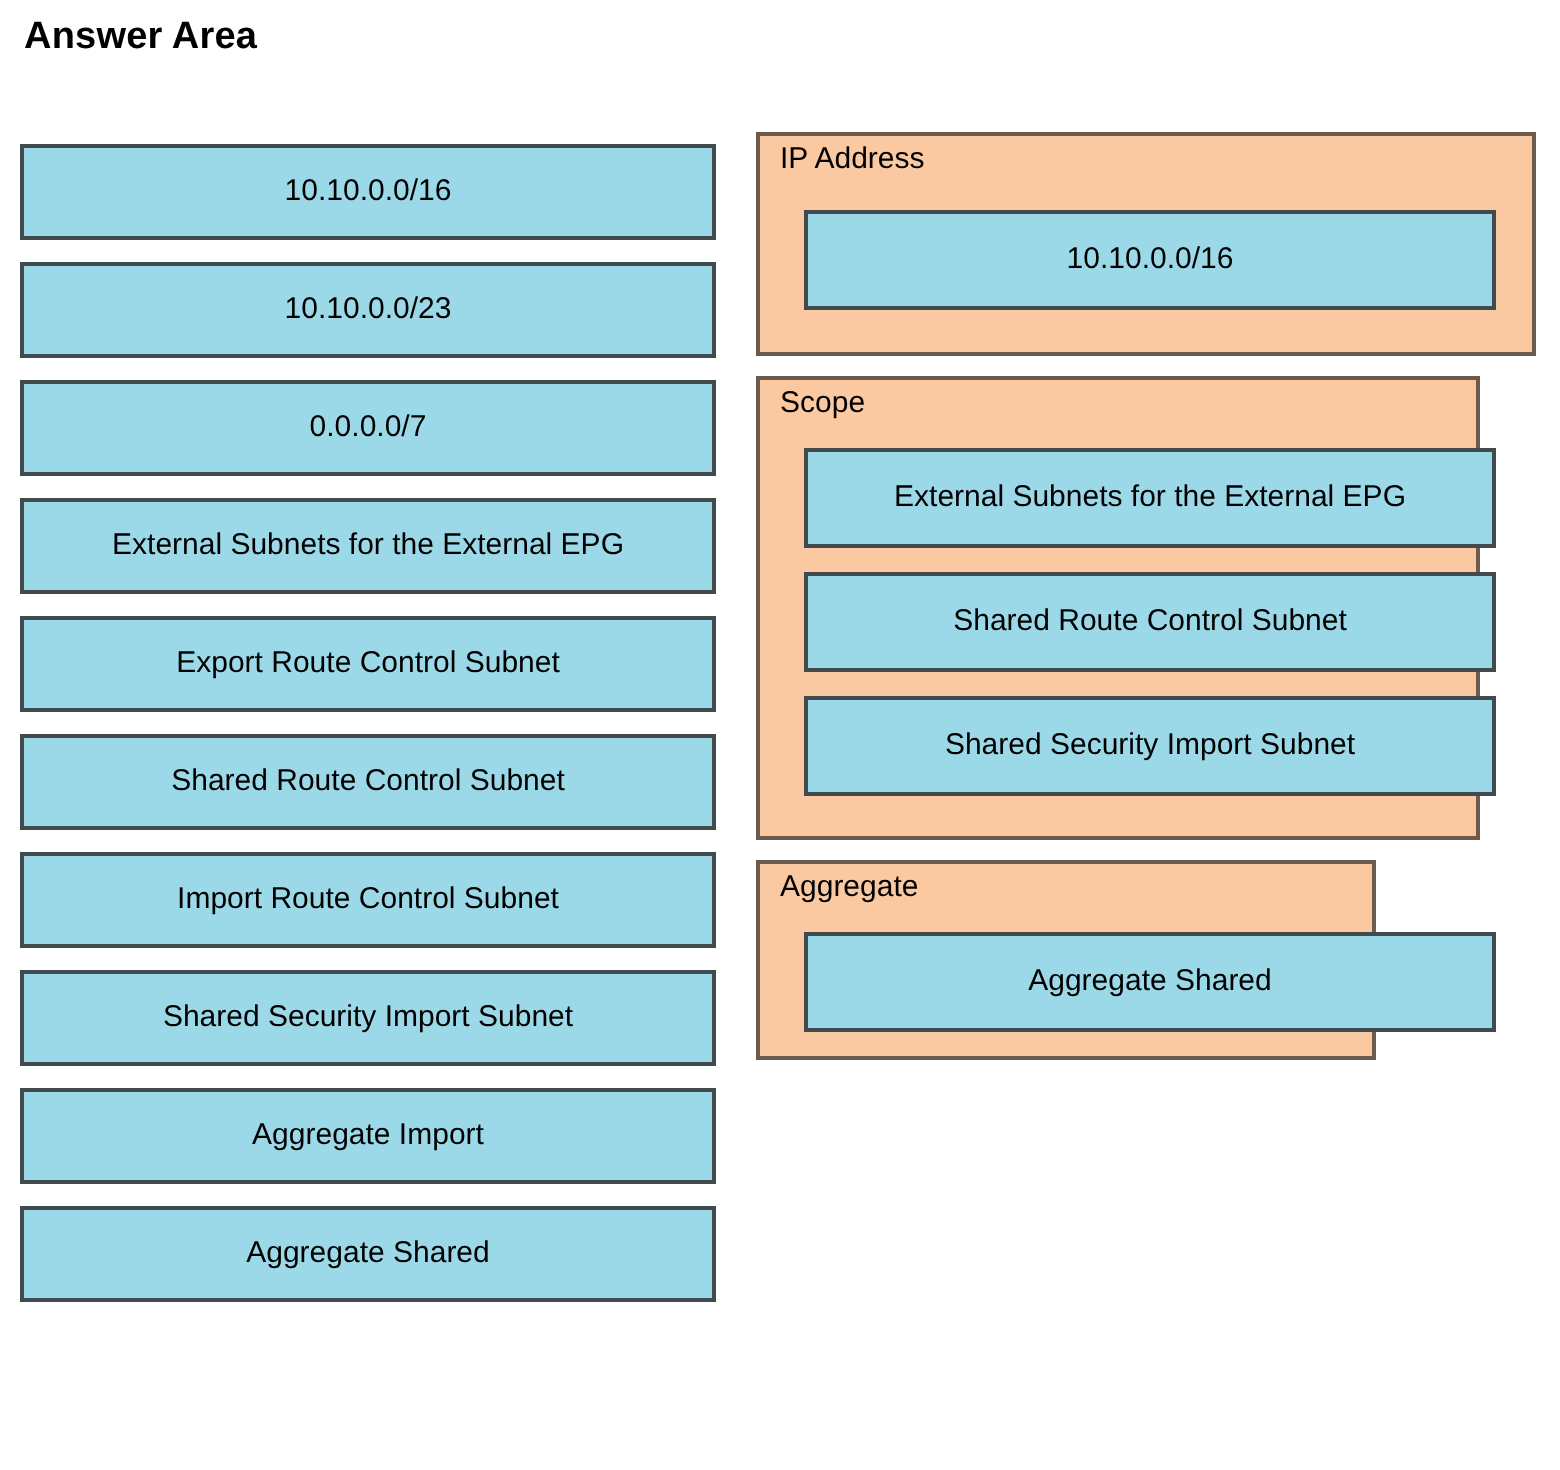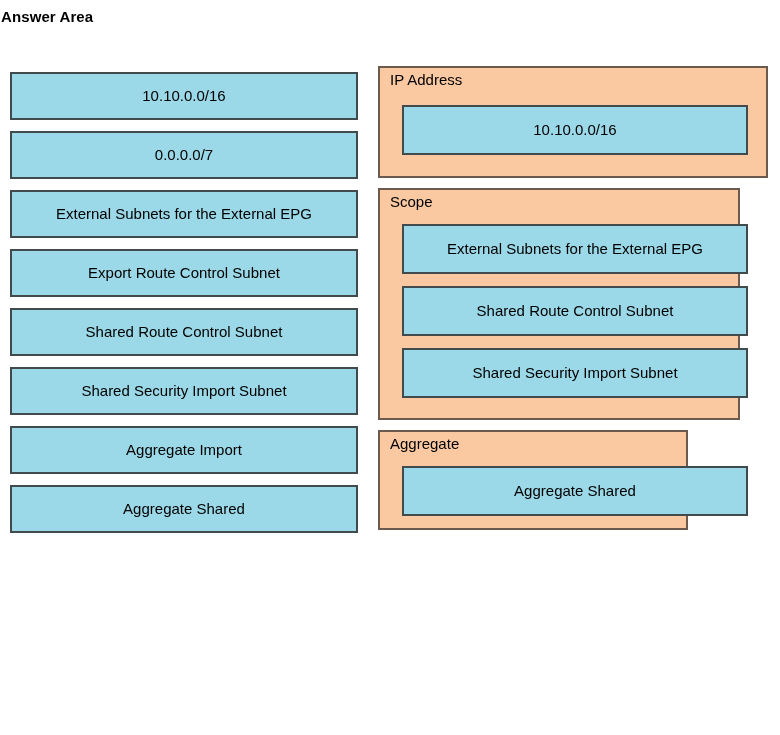--- a/index.html
+++ b/index.html
@@ -11,23 +11,23 @@
   body {
     width: 780px;
     height: 735px;
     position: relative;
     font-family: "Liberation Sans", sans-serif;
     overflow: hidden;
   }
 
   #page-title {
     position: absolute;
-    left: 1px;
+    left: 12px;
     top: 8px;
-    font-size: 15px;
+    font-size: 19px;
     font-weight: bold;
     color: #000000;
     letter-spacing: 0.1px;
     text-align: center;
   }
 
   
   #source-list {
     position: absolute;
     left: 10px;
@@ -122,24 +122,26 @@
     height: 50px;
   }
 </style>
 </head>
 <body>
 
 <div id="page-title">Answer Area</div>
 
 <div id="source-list">
   <div class="source-tile">10.10.0.0/16</div>
+  <div class="source-tile">10.10.0.0/23</div>
   <div class="source-tile">0.0.0.0/7</div>
   <div class="source-tile">External Subnets for the External EPG</div>
   <div class="source-tile">Export Route Control Subnet</div>
   <div class="source-tile">Shared Route Control Subnet</div>
+  <div class="source-tile">Import Route Control Subnet</div>
   <div class="source-tile">Shared Security Import Subnet</div>
   <div class="source-tile">Aggregate Import</div>
   <div class="source-tile">Aggregate Shared</div>
 </div>
 
 <div class="drop-panel" id="panel-ip-address">
   <div class="panel-label">IP Address</div>
   <div class="drop-tile">10.10.0.0/16</div>
 </div>
 

